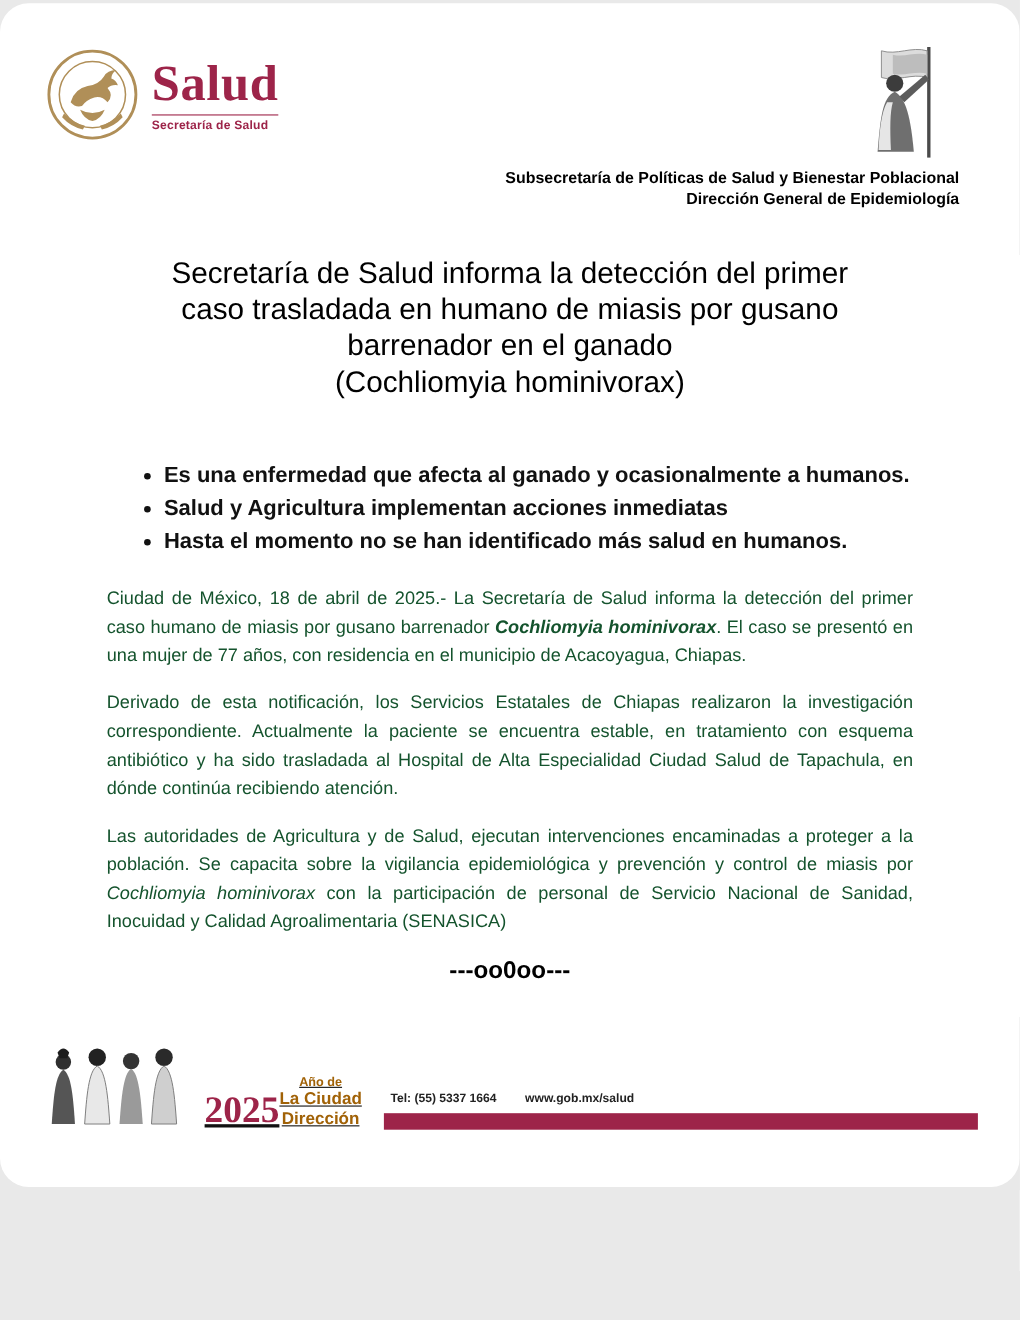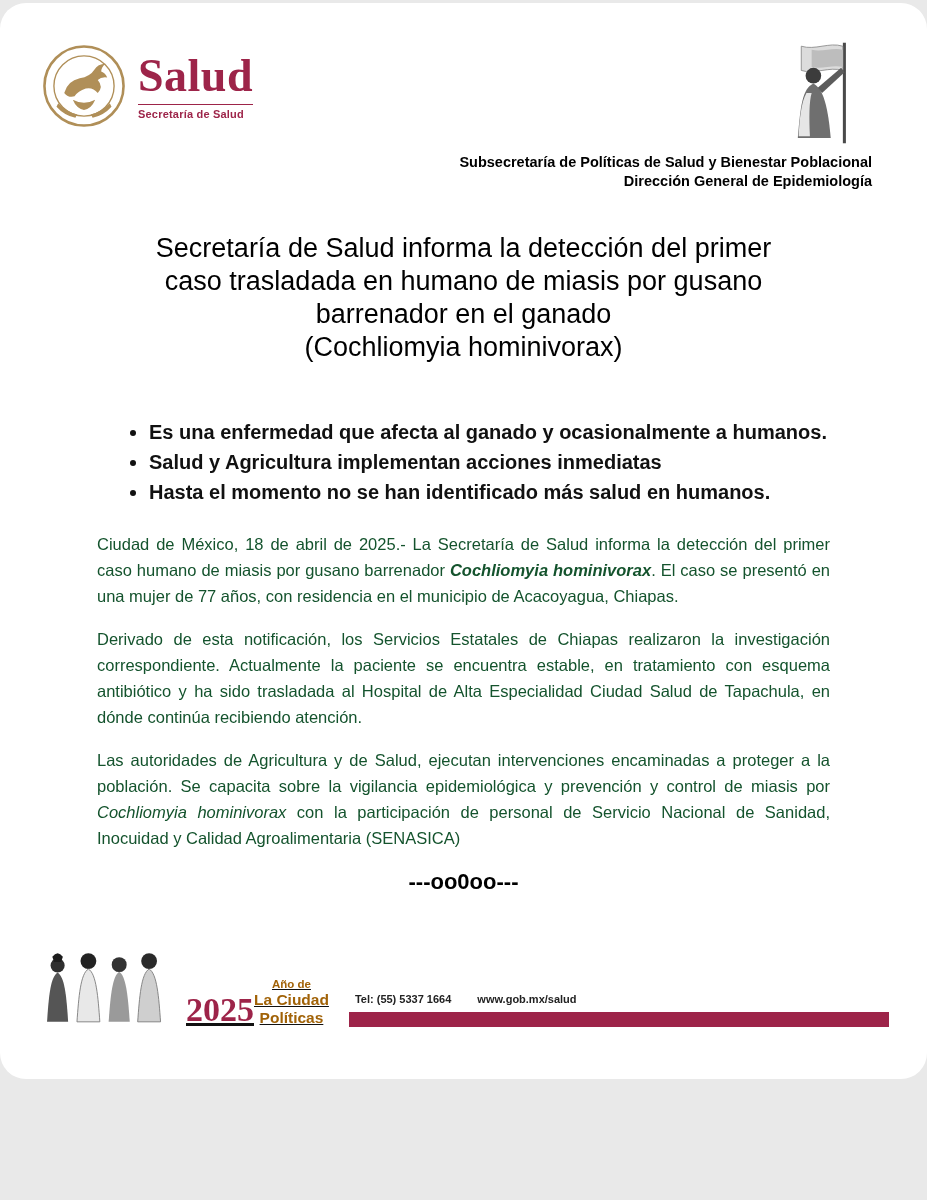--- a/index.html
+++ b/index.html
@@ -214,21 +214,21 @@
       <path d="M90 31 C82 36 80 60 78 88 L102 88 C100 60 98 36 90 31 Z" fill="#9a9a9a"></path>
       <circle cx="124" cy="19" r="9" fill="#2a2a2a"></circle>
       <path d="M124 28 C115 33 113 60 111 88 L137 88 C135 60 133 33 124 28 Z" fill="#cfcfcf" stroke="#7a7a7a" stroke-width="1"></path>
     </svg>
 
     <div class="year-block">
       <div class="year-number">2025</div>
       <div class="year-caption">
         <span class="cap-small">Año de</span>
         <span class="cap-big">La Ciudad</span>
-        <span class="cap-big">Políticas</span>
+        <span class="cap-big">Dirección</span>
       </div>
     </div>
 
     <div class="footer-right">
       <div class="footer-contact">
         <span>Tel: (55) 5337 1664</span>
         <span>www.gob.mx/salud</span>
       </div>
       <div class="footer-bar"></div>
     </div>

